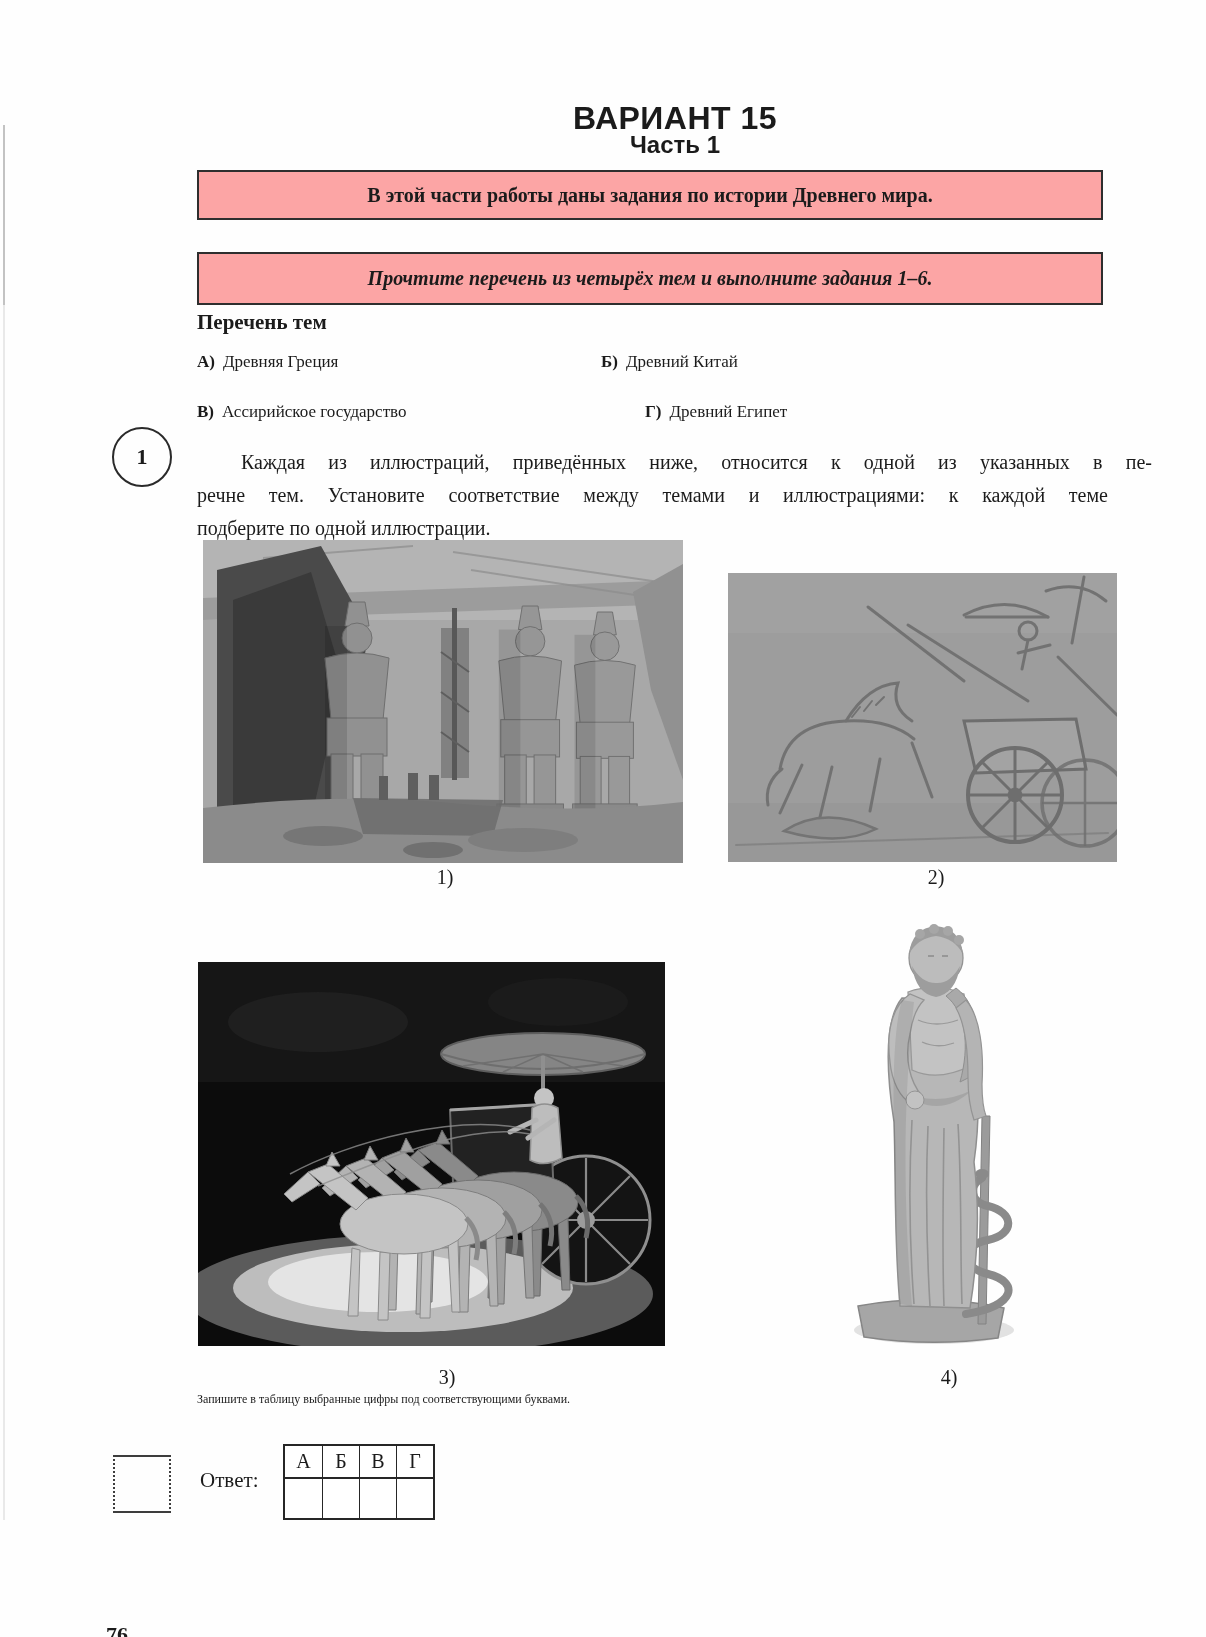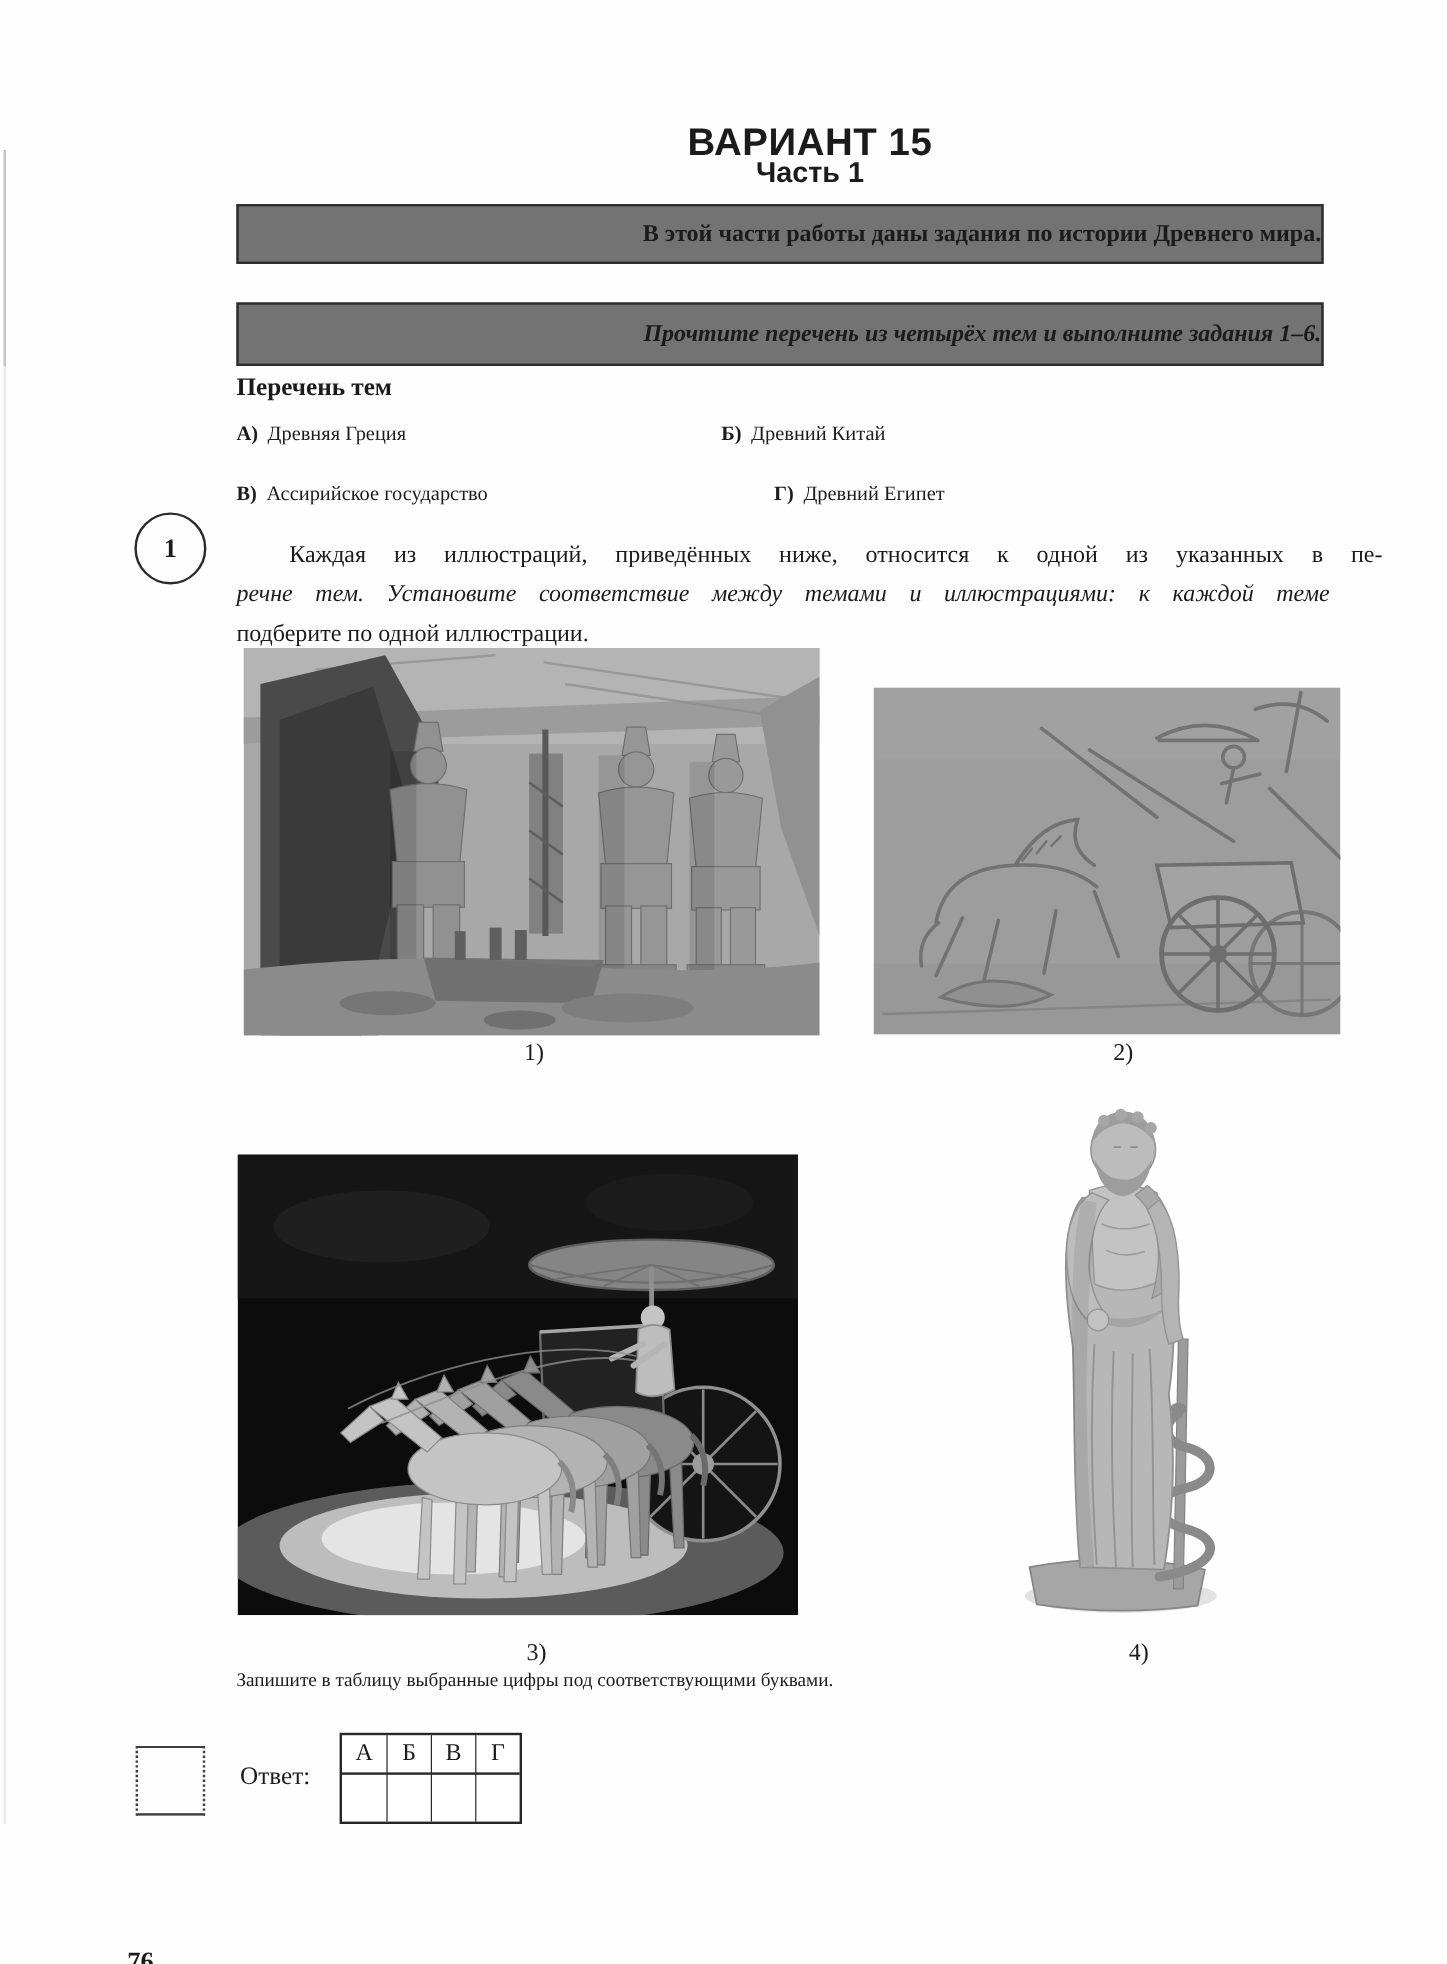--- a/index.html
+++ b/index.html
@@ -7,38 +7,38 @@
     position:relative;width:1206px;height:1637px;background:#fefefe;
     font-family:"Liberation Serif", serif;color:#1b1b1b;overflow:hidden;
   }
   .abs{position:absolute;}
   .sans{font-family:"Liberation Sans", sans-serif;font-weight:700;}
   .center-band{left:195px;width:960px;text-align:center;}
   .hdr-variant{top:100px;font-size:32px;letter-spacing:.5px;}
   .hdr-part{top:131px;font-size:24px;}
   .rulebox{
     left:197px;width:906px;border:2px solid #2e2e2e;
-    display:flex;align-items:center;justify-content:flex-end;
-    font-weight:700;font-size:20px;background:#737373;box-sizing:border-box;
+    display:flex;align-items:center;justify-content:center;
+    font-weight:700;font-size:20px;background:#fca5a5;box-sizing:border-box;
   }
   .rulebox.b1{top:170px;height:50px;}
   .rulebox.b2{top:252px;height:53px;font-style:italic;}
   .perechen{left:197px;top:310px;font-size:21px;font-weight:700;}
   .theme{font-size:17px;white-space:nowrap;}
   .theme .lbl{font-weight:700;margin-right:8px;}
   .tasknum{
     left:112px;top:427px;width:56px;height:56px;border:2.5px solid #2a2a2a;
     border-radius:50%;text-align:center;line-height:56px;
     font-size:22px;font-weight:700;
   }
   .taskline{left:197px;width:911px;font-size:20px;line-height:33px;}
   .jfull{text-align:justify;text-align-last:justify;}
   .photo{display:block;}
   .cap{font-size:20px;transform:translateX(-50%);}
-  .write-line{left:197px;top:1392px;font-size:16px;}
+  .write-line{left:197px;top:1392px;font-size:12px;}
   .scorebox{
     left:113px;top:1455px;width:54px;height:54px;box-sizing:content-box;
     border-top:2px solid #3d3d3d;border-bottom:2px solid #3d3d3d;
     border-left:2px dotted #3d3d3d;border-right:2px dotted #3d3d3d;
   }
   .answer-label{left:200px;top:1468px;font-size:21px;}
   .ansT{
     left:283px;top:1444px;border:2px solid #262626;
     display:grid;grid-template-columns:repeat(4,37px);background:#fff;
   }
@@ -77,21 +77,21 @@
   <div class="abs theme" style="left:197px;top:402px;">
     <span class="lbl">В)</span><span>Ассирийское государство</span>
   </div>
   <div class="abs theme" style="left:601px;top:402px;margin-left:44px;">
     <span class="lbl">Г)</span><span>Древний Египет</span>
   </div>
 
   <div class="abs tasknum">1</div>
 
   <div class="abs taskline jfull" style="top:446px;margin-left:44px;">Каждая из иллюстраций, приведённых ниже, относится к одной из указанных в пе-</div>
-  <div class="abs taskline jfull" style="top:479px;font-style:italic;">речне тем. Установите соответствие между темами и иллюстрациями: к каждой теме</div>
+  <div class="abs taskline jfull" style="top:479px;">речне тем. Установите соответствие между темами и иллюстрациями: к каждой теме</div>
   <div class="abs taskline" style="top:512px;">подберите по одной иллюстрации.</div>
 
   <svg class="abs photo" style="left:203px;top:540px;" width="480" height="323" viewBox="0 0 480 323" role="img">
     <rect width="480" height="323" fill="#a8a8a8"></rect>
     <rect width="480" height="80" fill="#b4b4b4"></rect>
     <path d="M0 80 L480 64 L480 40 L0 58 Z" fill="#9c9c9c"></path>
     <g stroke="#8d8d8d" stroke-width="2" opacity="0.7">
       <path d="M250 12 L470 44" fill="none"></path>
         <path d="M268 30 L478 62" fill="none"></path>
         <path d="M60 18 L210 6" fill="none"></path>

